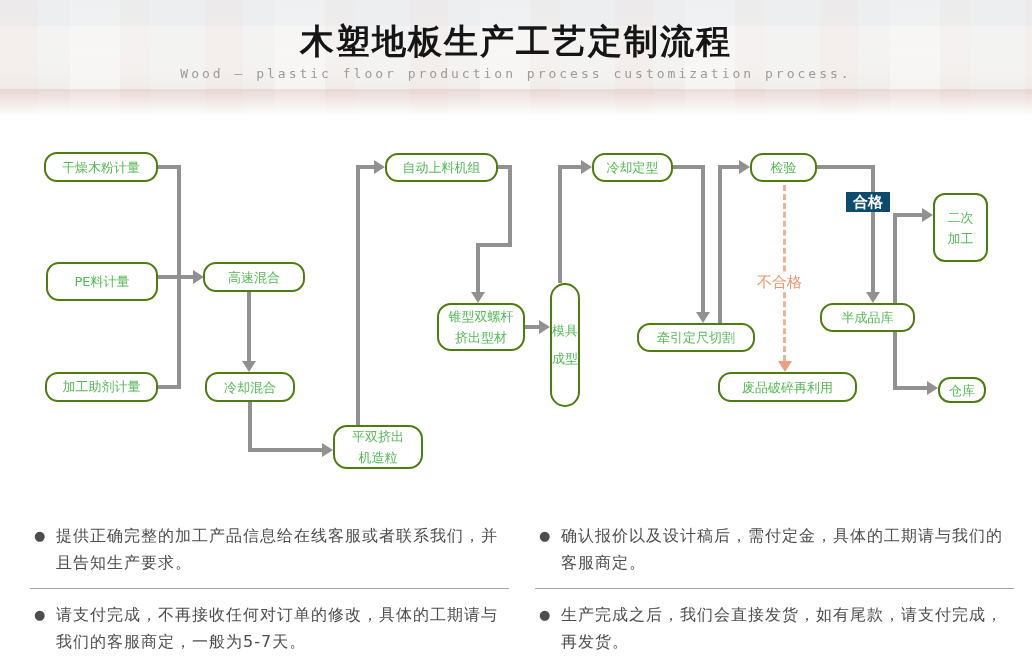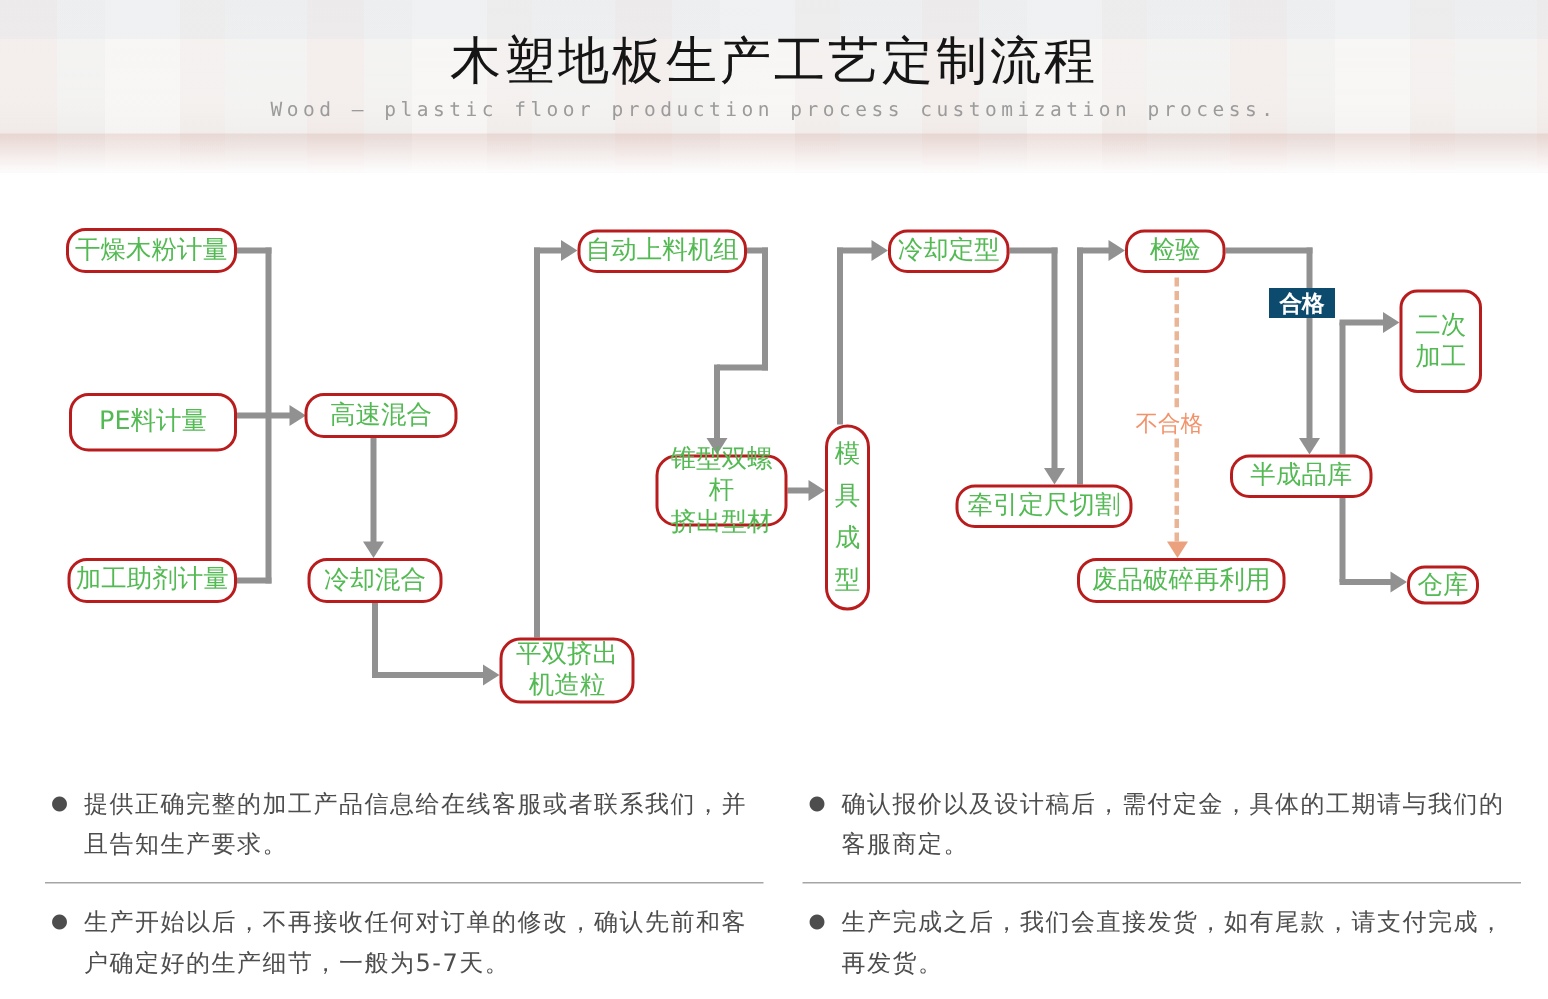--- a/index.html
+++ b/index.html
@@ -12,30 +12,30 @@
       linear-gradient(180deg, rgba(255,255,255,.55) 0%, rgba(255,255,255,.62) 60%, rgba(255,255,255,.5) 100%),
       linear-gradient(180deg, rgba(140,165,190,.18) 0 26px, rgba(0,0,0,0) 26px),
       repeating-linear-gradient(90deg,
         rgba(160,80,70,.14) 0 38px, rgba(120,120,128,.10) 38px 70px,
         rgba(235,232,228,.6) 70px 120px, rgba(150,100,90,.12) 120px 150px,
         rgba(205,205,205,.35) 150px 205px),
       linear-gradient(180deg,#f3f2f0 0%,#edebe8 55%,#e7e2dd 80%,#f2f0ee 100%);}
   .hero::after{content:"";position:absolute;left:0;right:0;bottom:0;height:26px;
       background:linear-gradient(180deg, rgba(185,110,95,.16), rgba(255,255,255,.85));}
   .hero-inner{position:relative;z-index:2;text-align:center;}
-  .hero h1{margin:0;padding-top:22px;font-size:34px;line-height:38px;font-weight:normal;
+  .hero h1{margin:0;padding-top:22px;font-size:34px;line-height:38px;font-weight:bold;
       color:#151515;letter-spacing:2px;}
   .hero p{margin:6px 0 0 0;font-size:13px;color:#9b9b9b;letter-spacing:3px;
       font-family:"DejaVu Sans Mono","Liberation Mono",monospace;}
 
   
   .flow{position:relative;width:1032px;height:395px;background:#fff;}
 
-  .node{position:absolute;box-sizing:border-box;border:2px solid #b91c1c;border-radius:13px;
-      background:#fff;color:#53ba53;font-size:17px;line-height:21px;
+  .node{position:absolute;box-sizing:border-box;border:2px solid #4d7c0f;border-radius:13px;
+      background:#fff;color:#53ba53;font-size:13px;line-height:21px;
       display:flex;align-items:center;justify-content:center;text-align:center;
       white-space:pre-line;z-index:3;}
   .vtext{white-space:normal;word-break:break-all;line-height:28px;padding:4px 0;}
 
   #n-dry   {left:44px;top:37px;width:114px;height:30px;}
   #n-pe    {left:46px;top:147px;width:112px;height:39px;}
   #n-add   {left:45px;top:257px;width:113px;height:30px;font-family:Liberation Mono, monospace;}
   #n-hmix  {left:203px;top:147px;width:102px;height:30px;}
   #n-cmix  {left:205px;top:257px;width:90px;height:30px;}
   #n-pellet{left:333px;top:310px;width:90px;height:44px;border-radius:14px;}
@@ -150,21 +150,21 @@
 </div>
 
 <div class="notes">
   <div class="col">
     <div class="note-item">
       <span class="bullet">●</span>
       <span>提供正确完整的加工产品信息给在线客服或者联系我们，并且告知生产要求。</span>
     </div>
     <div class="note-item">
       <span class="bullet">●</span>
-      <span>生产开始以后，不再接收任何对订单的修改，确认先前和客户确定好的生产细节，一般为5-7天。</span>
+      <span>请支付完成，不再接收任何对订单的修改，具体的工期请与我们的客服商定，一般为5-7天。</span>
     </div>
   </div>
   <div class="col">
     <div class="note-item">
       <span class="bullet">●</span>
       <span>确认报价以及设计稿后，需付定金，具体的工期请与我们的客服商定。</span>
     </div>
     <div class="note-item">
       <span class="bullet">●</span>
       <span>生产完成之后，我们会直接发货，如有尾款，请支付完成，再发货。</span>

